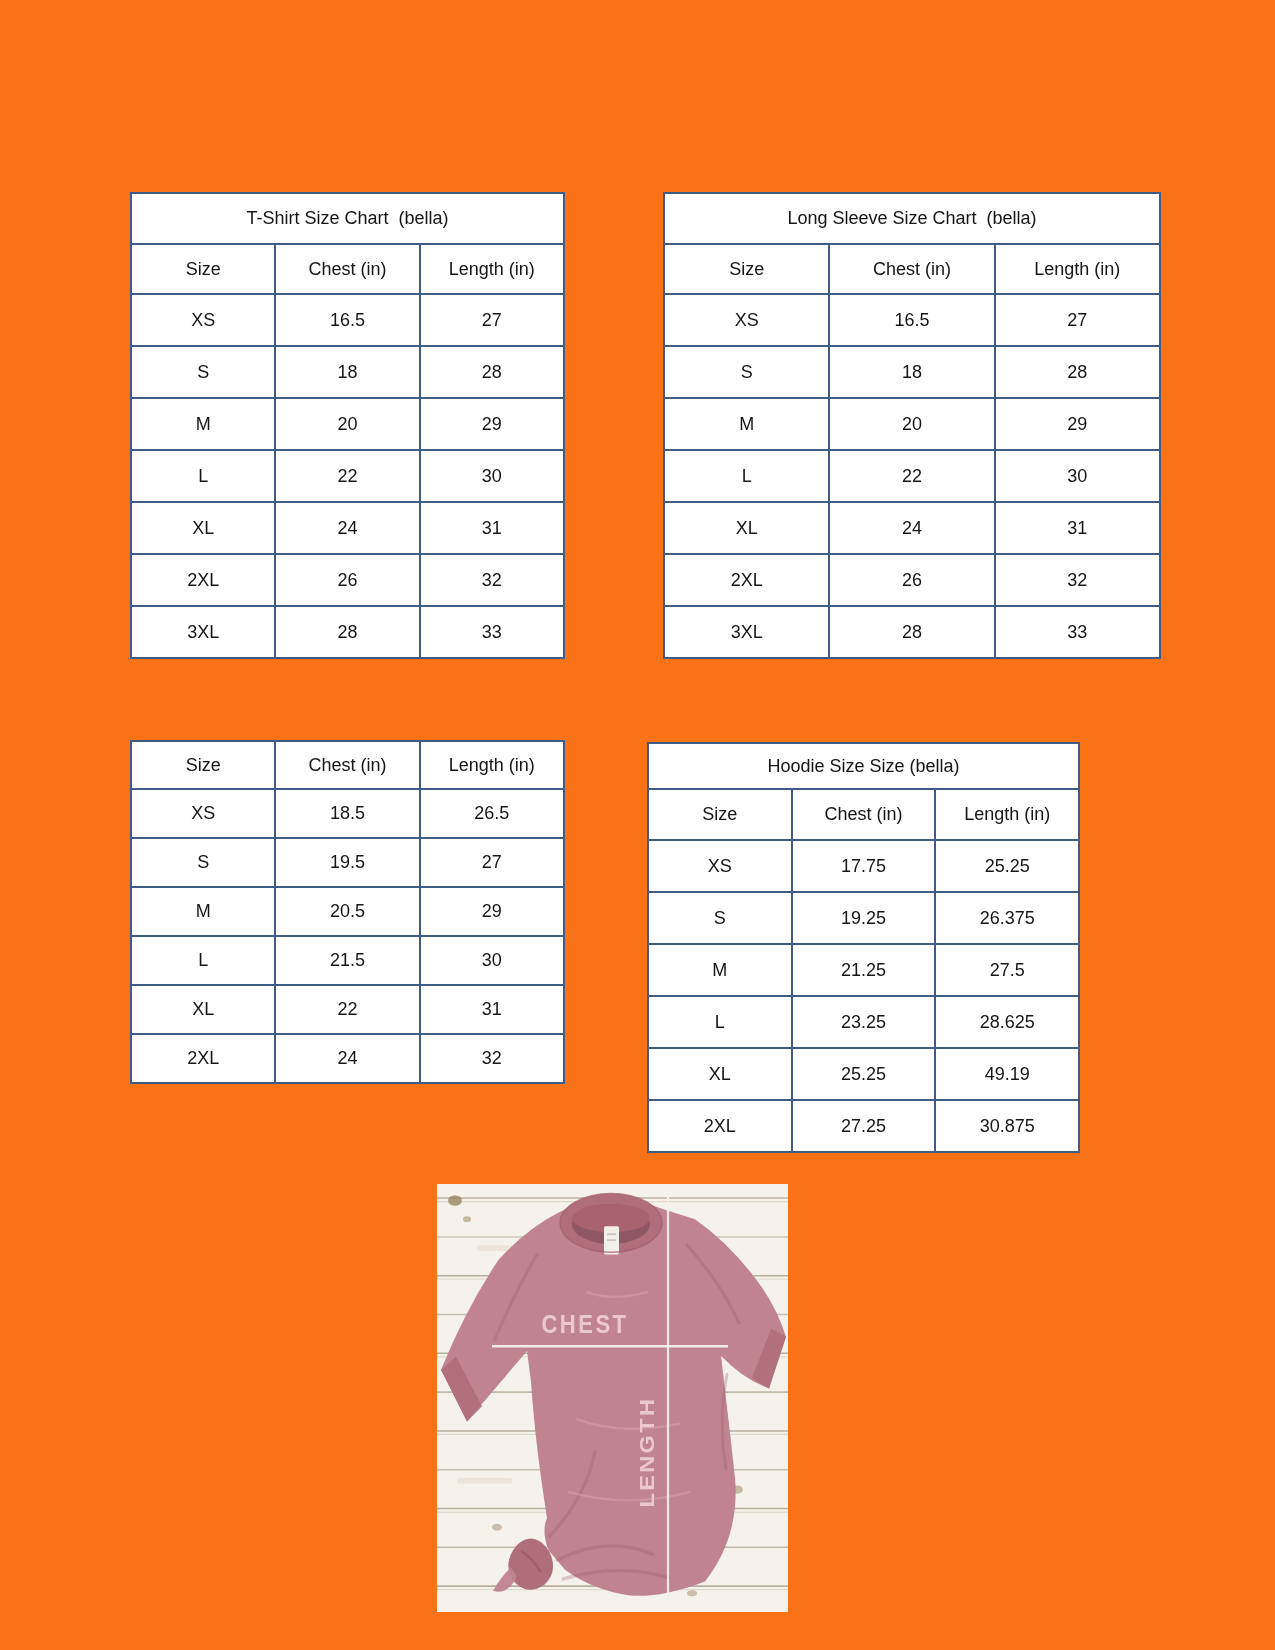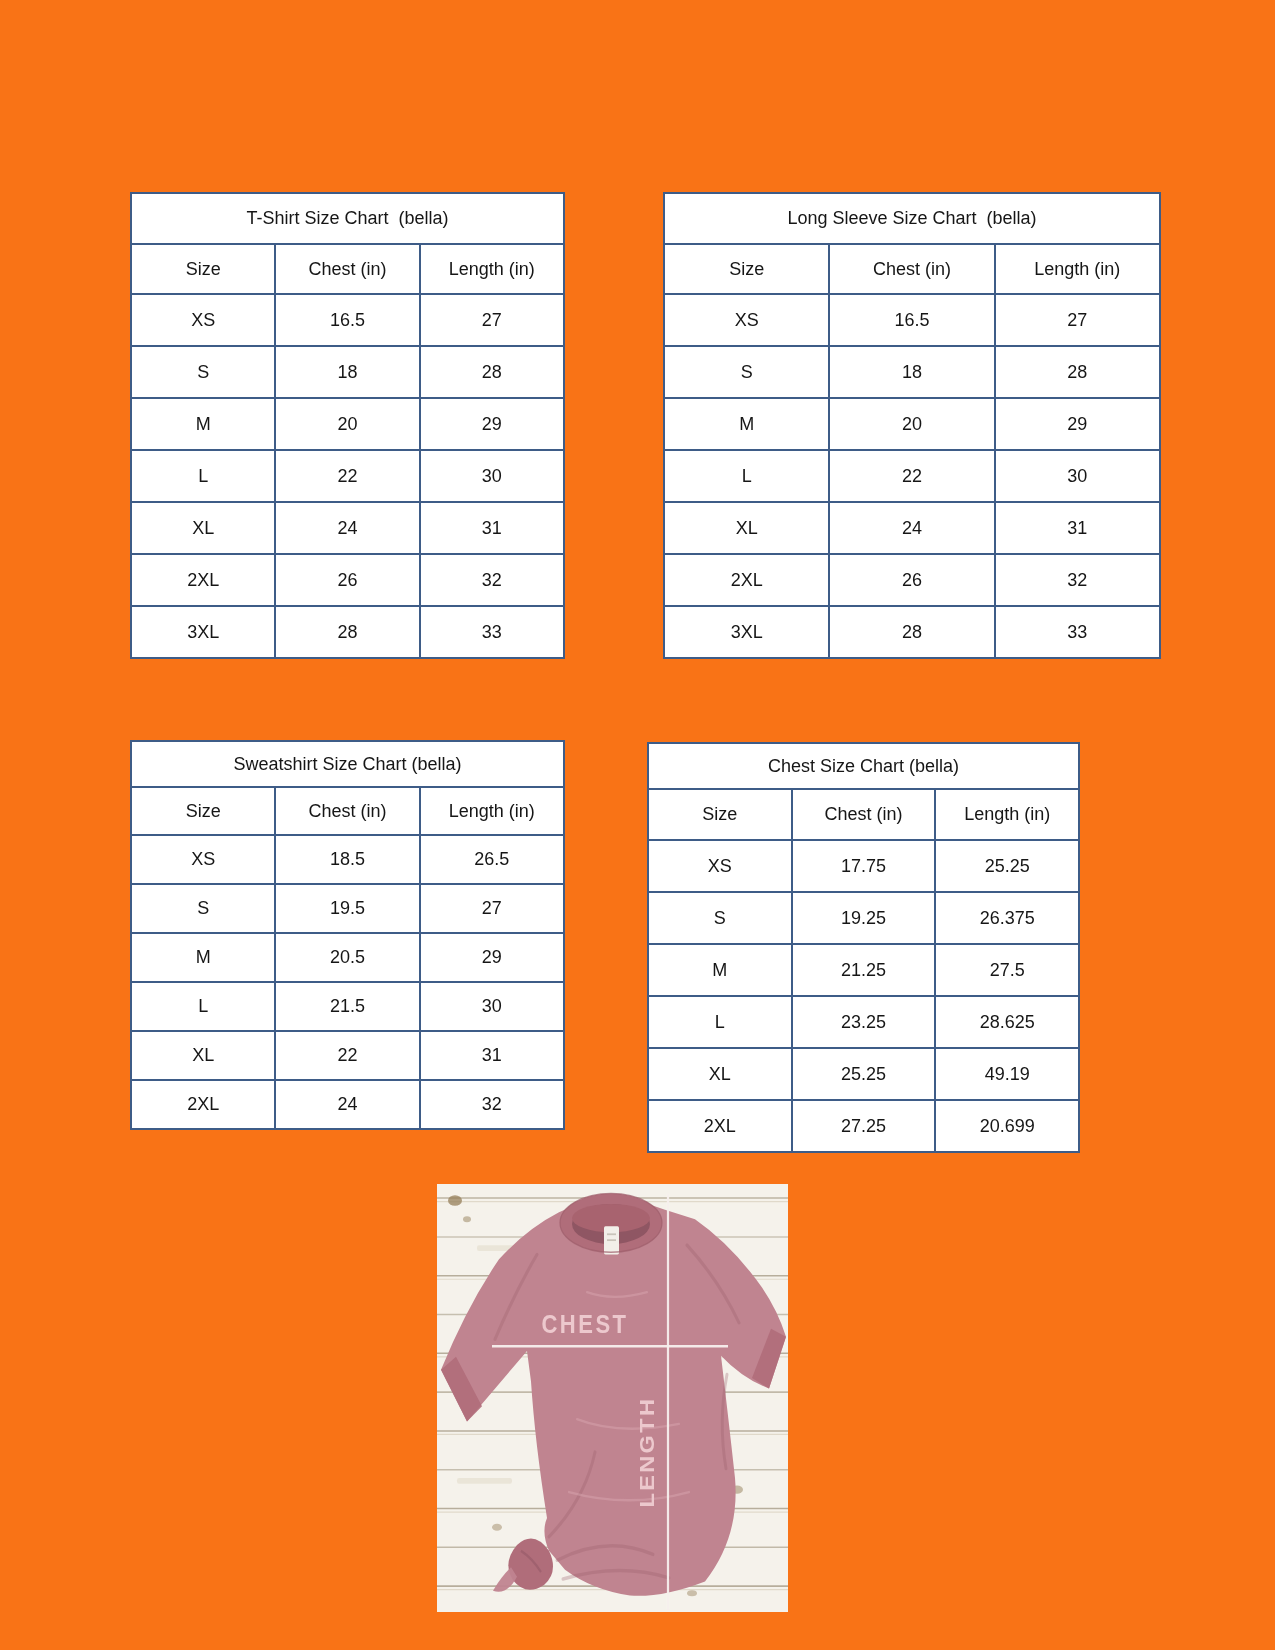--- a/index.html
+++ b/index.html
@@ -157,73 +157,70 @@
         <tr class="data-row">
           <td>3XL</td>
           <td>28</td>
           <td>33</td>
         </tr>
       </tbody>
   </table>
 
   <table class="size-table t2">
     <tbody>
+      <tr class="header-row">
+          <th>Size</th>
+          <th>Chest (in)</th>
+          <th>Length (in)</th>
+        </tr>
+    <tr class="data-row">
+          <td>XS</td>
+          <td>18.5</td>
+          <td>26.5</td>
+        </tr>
+        <tr class="data-row">
+          <td>S</td>
+          <td>19.5</td>
+          <td>27</td>
+        </tr>
+        <tr class="data-row">
+          <td>M</td>
+          <td>20.5</td>
+          <td>29</td>
+        </tr>
+        <tr class="data-row">
+          <td>L</td>
+          <td>21.5</td>
+          <td>30</td>
+        </tr>
+        <tr class="data-row">
+          <td>XL</td>
+          <td>22</td>
+          <td>31</td>
+        </tr>
+        <tr class="data-row">
+          <td>2XL</td>
+          <td>24</td>
+          <td>32</td>
+        </tr>
+      </tbody>
+  </table>
+
+  <table class="size-table t3">
+    <tbody>
       <tr class="title-row">
-        <td class="title-cell" colspan="3">Sweatshirt Size Chart (bella)</td>
+        <td class="title-cell" colspan="3">Hoodie Size Size (bella)</td>
       </tr>
       <tr class="header-row">
           <th>Size</th>
           <th>Chest (in)</th>
           <th>Length (in)</th>
         </tr>
     <tr class="data-row">
           <td>XS</td>
-          <td>18.5</td>
-          <td>26.5</td>
-        </tr>
-        <tr class="data-row">
-          <td>S</td>
-          <td>19.5</td>
-          <td>27</td>
-        </tr>
-        <tr class="data-row">
-          <td>M</td>
-          <td>20.5</td>
-          <td>29</td>
-        </tr>
-        <tr class="data-row">
-          <td>L</td>
-          <td>21.5</td>
-          <td>30</td>
-        </tr>
-        <tr class="data-row">
-          <td>XL</td>
-          <td>22</td>
-          <td>31</td>
-        </tr>
-        <tr class="data-row">
-          <td>2XL</td>
-          <td>24</td>
-          <td>32</td>
-        </tr>
-      </tbody>
-  </table>
-
-  <table class="size-table t3">
-    <tbody>
-      <tr class="title-row">
-        <td class="title-cell" colspan="3">Chest Size Chart (bella)</td>
-      </tr>
-      <tr class="header-row">
-          <th>Size</th>
-          <th>Chest (in)</th>
-          <th>Length (in)</th>
-        </tr>
-    <tr class="data-row">
-          <td>XS</td>
           <td>17.75</td>
           <td>25.25</td>
         </tr>
         <tr class="data-row">
           <td>S</td>
           <td>19.25</td>
           <td>26.375</td>
         </tr>
         <tr class="data-row">
           <td>M</td>
@@ -236,21 +233,21 @@
           <td>28.625</td>
         </tr>
         <tr class="data-row">
           <td>XL</td>
           <td>25.25</td>
           <td>49.19</td>
         </tr>
         <tr class="data-row">
           <td>2XL</td>
           <td>27.25</td>
-          <td>20.699</td>
+          <td>30.875</td>
         </tr>
       </tbody>
   </table>
 
   <div class="photo">
     <svg viewBox="0 0 351 364" preserveAspectRatio="none">
 
       <g>
         <rect x="0" y="0" width="351" height="364" fill="#f5f2eb"></rect>
         <g stroke="#8f8268" stroke-width="1.3">

